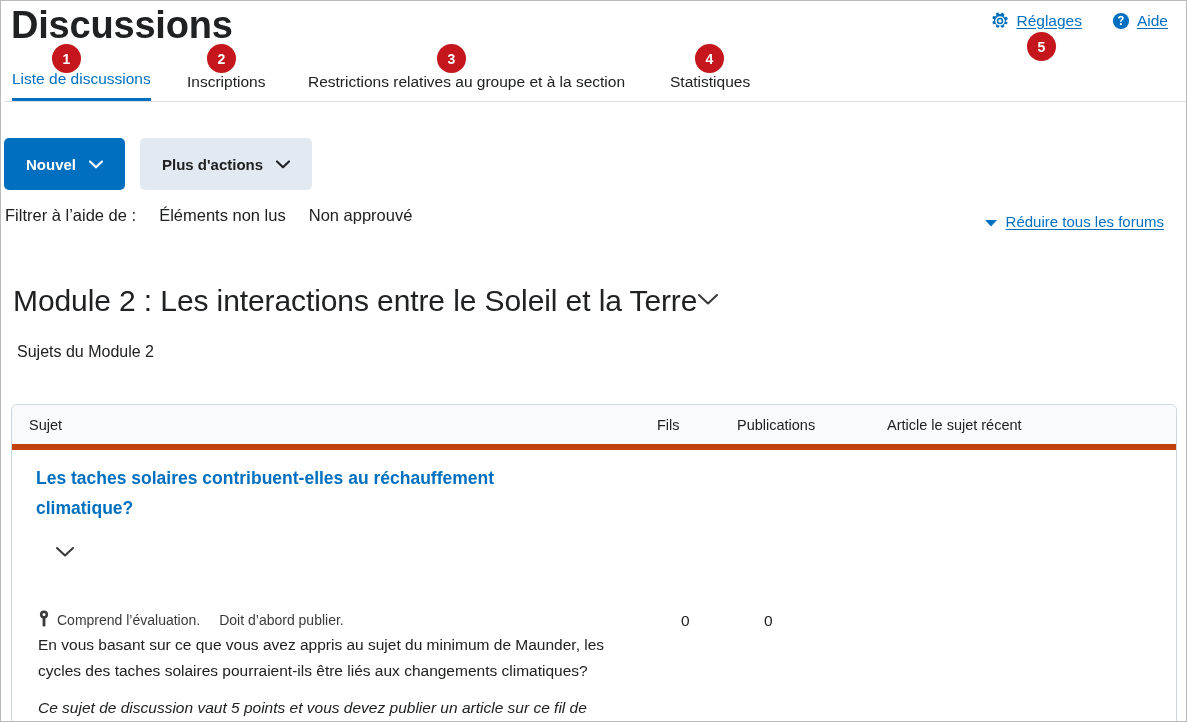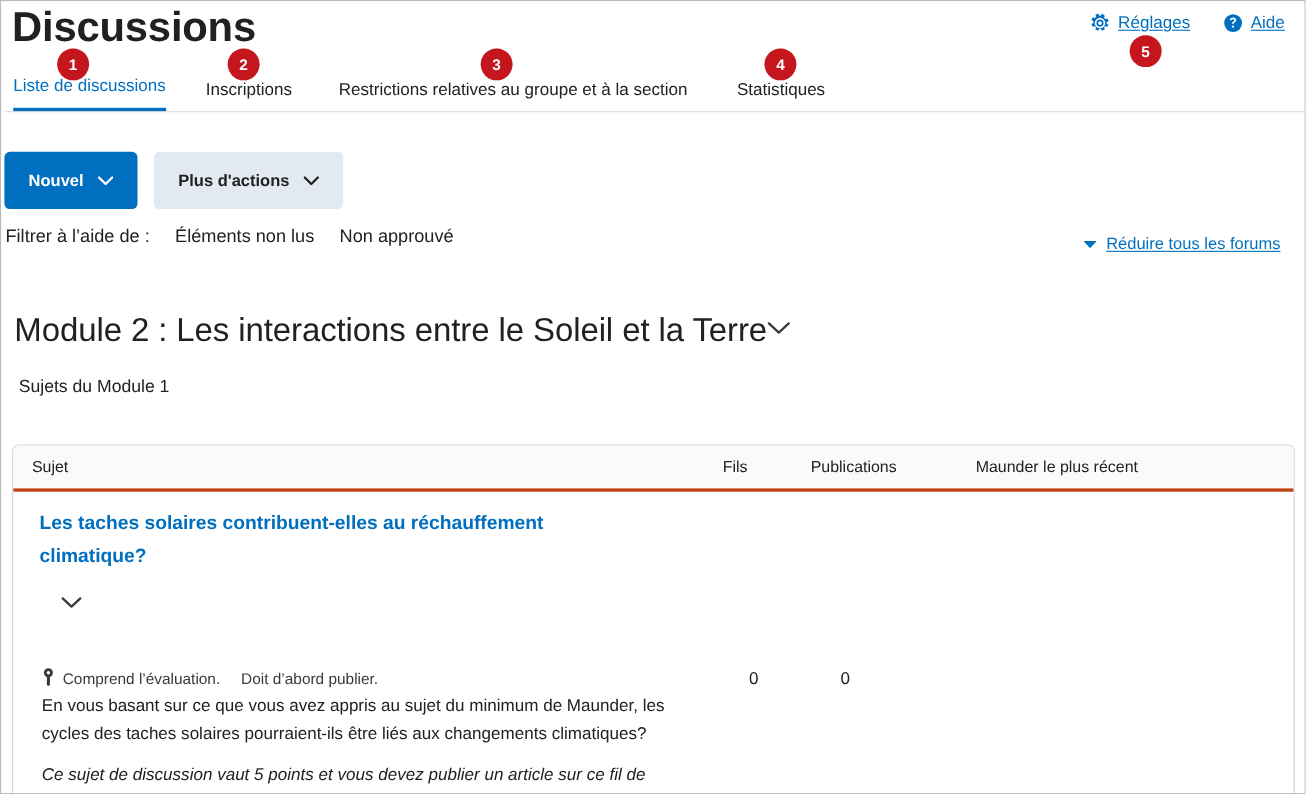--- a/index.html
+++ b/index.html
@@ -193,21 +193,21 @@
     border-radius: 6px;
     box-sizing: border-box;
     background: #ffffff;
     overflow: hidden;
   }
   .panel-head {
     display: flex;
     align-items: center;
     height: 39px;
     background: #f8fafc;
-    border-bottom: 3px solid #c2410c;
+    border-bottom: 6px solid #c2410c;
     font-size: 14.5px;
     color: #202122;
   }
   .th { box-sizing: border-box; }
   .th-subject { padding-left: 17px; width: 645px; }
   .th-threads { width: 80px; }
   .th-posts   { width: 150px; }
   .th-recent  { width: 280px; }
 
   .panel-body {
@@ -365,28 +365,28 @@
   </div>
 
   <div class="forum-title-row">
     <div class="forum-title">Module 2 : Les interactions entre le Soleil et la Terre</div>
     <span>
       <svg width="22" height="13" viewBox="0 0 22 13">
           <path d="M2 2l9 8.4L20 2" stroke="#3a3a3a" stroke-width="2.1" fill="none" stroke-linecap="round" stroke-linejoin="round"></path>
         </svg>
     </span>
   </div>
-  <div class="forum-sub">Sujets du Module 1</div>
+  <div class="forum-sub">Sujets du Module 2</div>
 
   <div class="panel">
     <div class="panel-head">
       <div class="th th-subject">Sujet</div>
       <div class="th th-threads">Fils</div>
       <div class="th th-posts">Publications</div>
-      <div class="th th-recent">Maunder le plus récent</div>
+      <div class="th th-recent">Article le sujet récent</div>
     </div>
 
     <div class="panel-body">
       <a class="topic-link">Les taches solaires contribuent-elles au réchauffement climatique?</a>
 
       <span class="topic-caret">
         <svg width="20" height="12" viewBox="0 0 20 12">
             <path d="M2 2l8 7.4L18 2" stroke="#3a3a3a" stroke-width="2.1" fill="none" stroke-linecap="round" stroke-linejoin="round"></path>
           </svg>
       </span>

